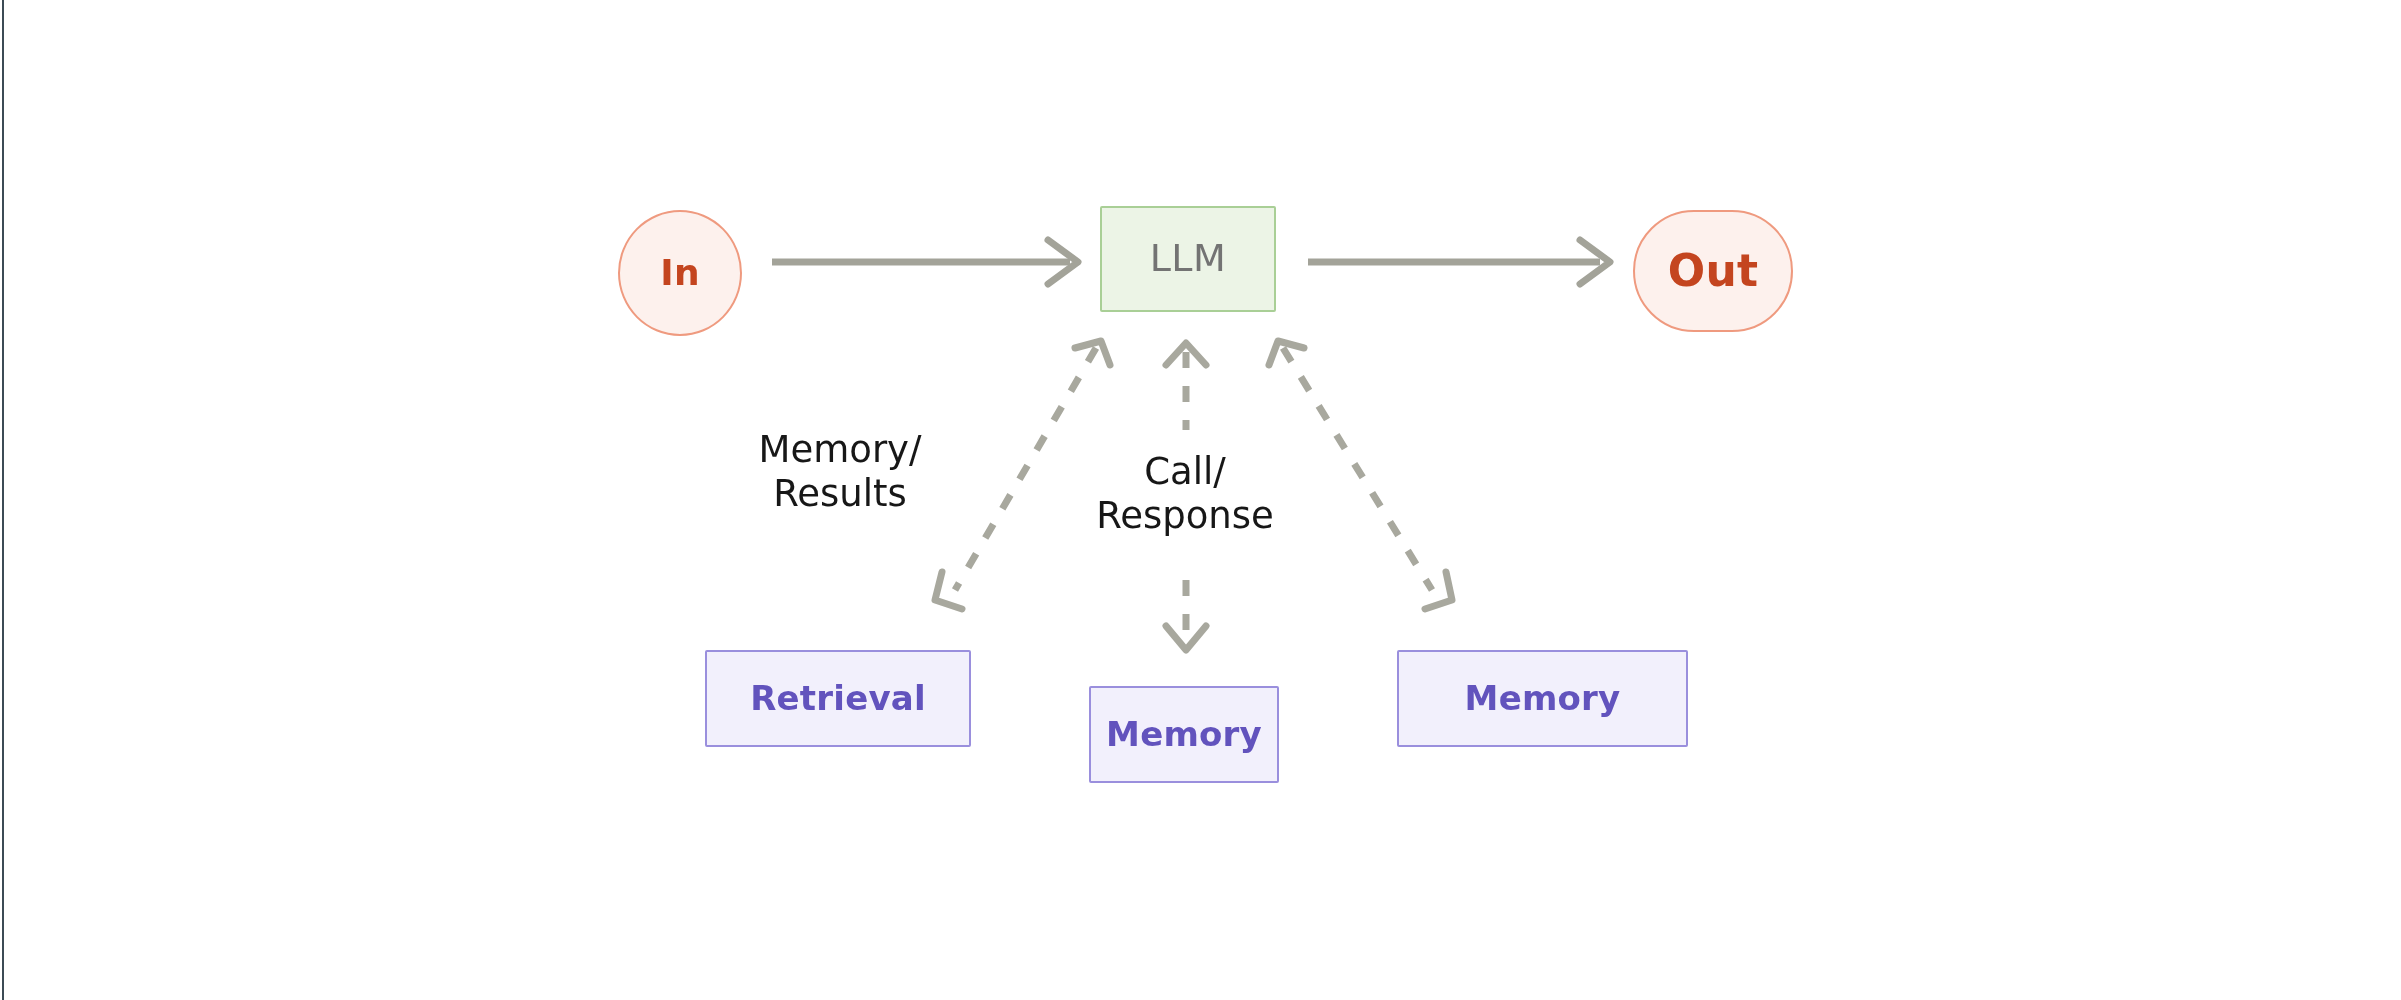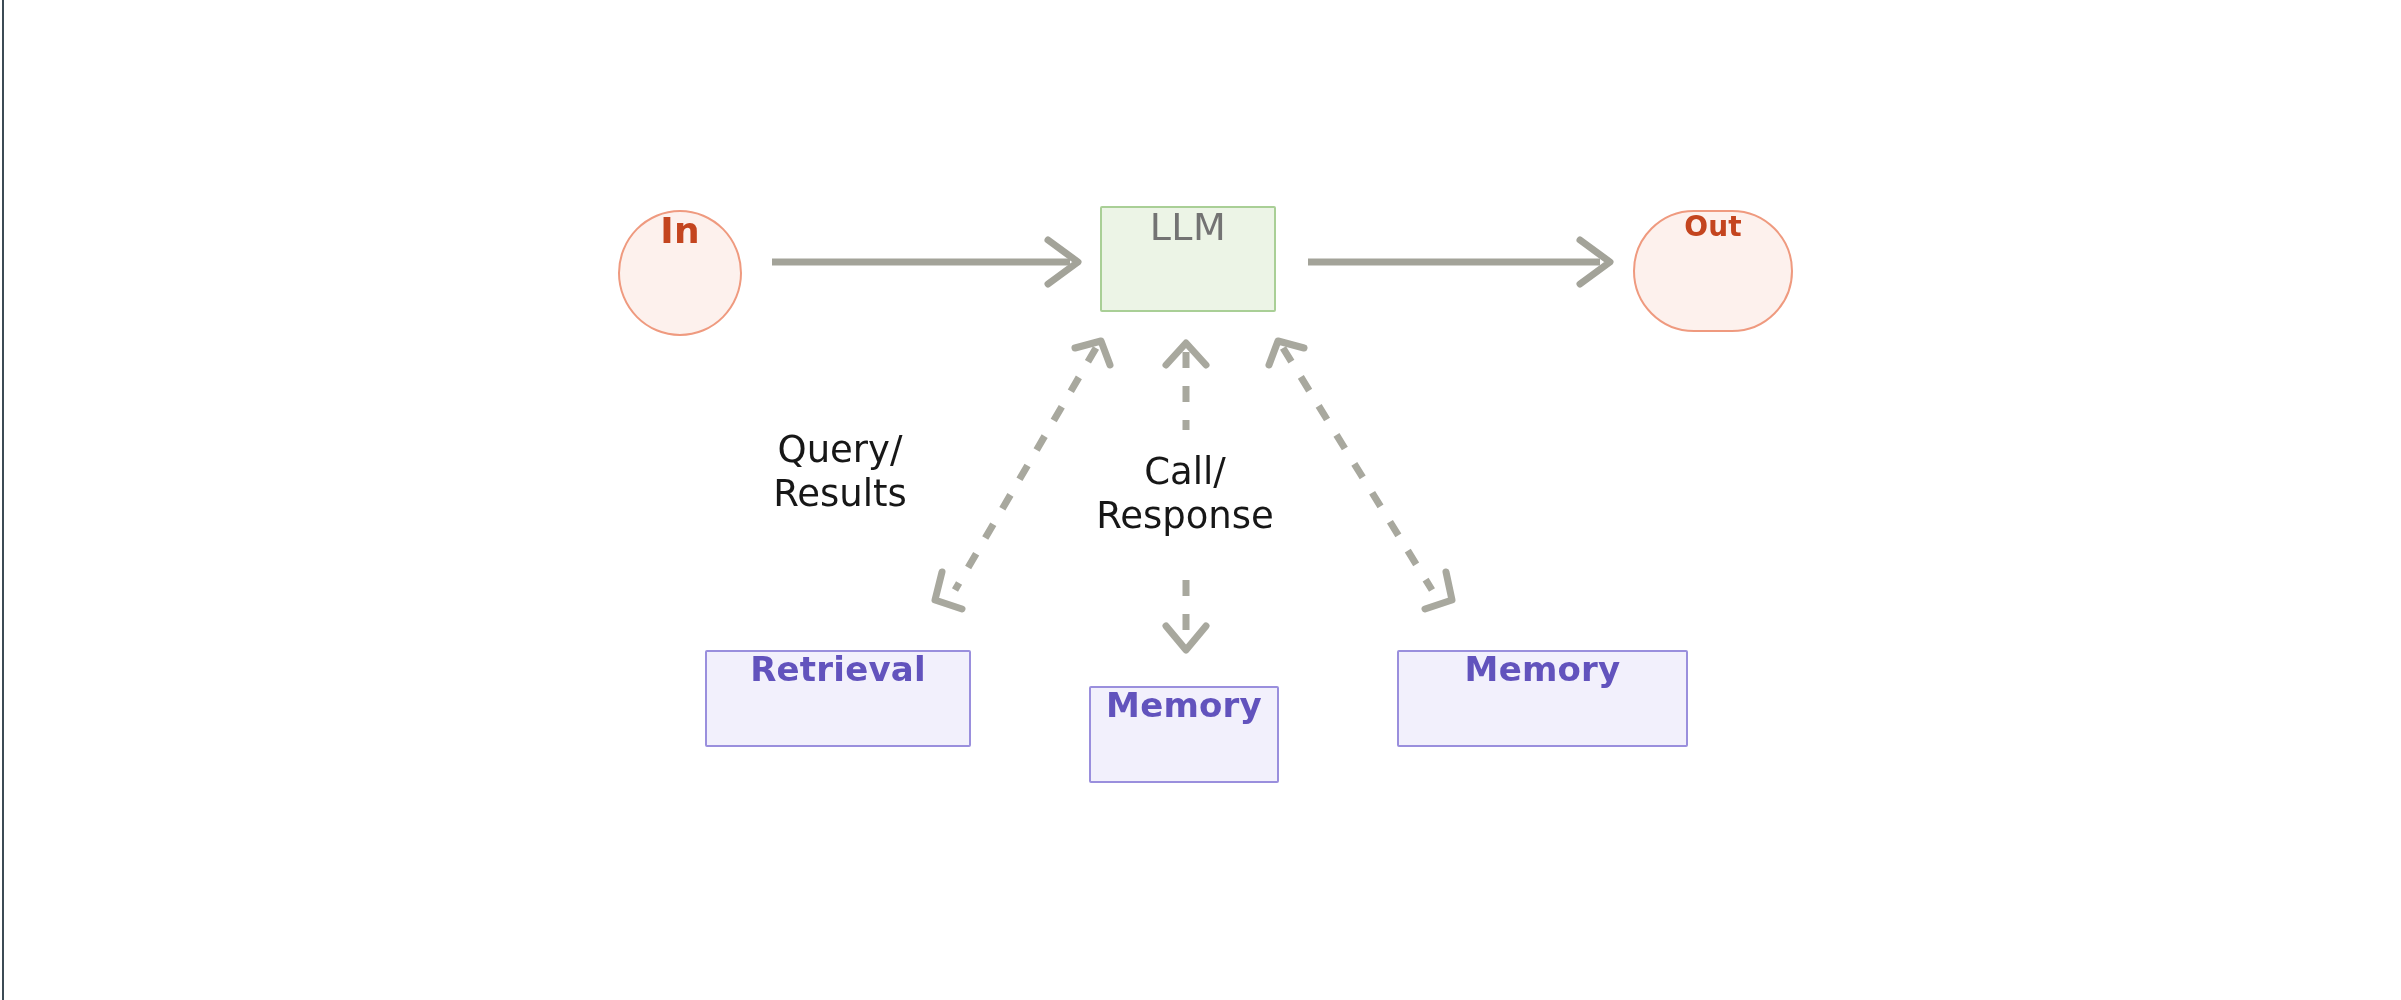--- a/index.html
+++ b/index.html
@@ -27,20 +27,21 @@
   svg#wires {
     position: absolute;
     left: 0; top: 0;
     width: 2401px; height: 1000px;
     pointer-events: none;
   }
 
   .node {
     position: absolute;
     display: flex;
+    align-items: center;
     justify-content: center;
     text-align: center;
     line-height: 1.05;
   }
 
   
   #node-in {
     left: 618px; top: 210px;
     width: 124px; height: 126px;
     background: #fdf1ed;
@@ -71,21 +72,21 @@
 
   
   #node-out {
     left: 1633px; top: 210px;
     width: 160px; height: 122px;
     background: #fdf1ed;
     border: 2.2px solid #ef9a7f;
     border-radius: 62px;
   }
   #node-out .node-label {
-    font-size: 28px;
+    font-size: 44px;
     font-weight: 700;
     color: #c4451f;
     letter-spacing: 0.2px;
   }
 
   
   .box-purple {
     background: #f2f0fc;
     border: 2.2px solid #9a8fdd;
     border-radius: 2px;
@@ -170,18 +171,18 @@
   </div>
 
   <div class="node box-purple" id="node-tools">
     <span class="node-label">Memory</span>
   </div>
 
   <div class="node box-purple" id="node-memory">
     <span class="node-label">Memory</span>
   </div>
 
-  <div class="edge-label" id="label-query">Query/
+  <div class="edge-label" id="label-query">Memory/
 Results</div>
   <div class="edge-label" id="label-call">Call/
 Response</div>
 
 </div>
 
 </body></html>

